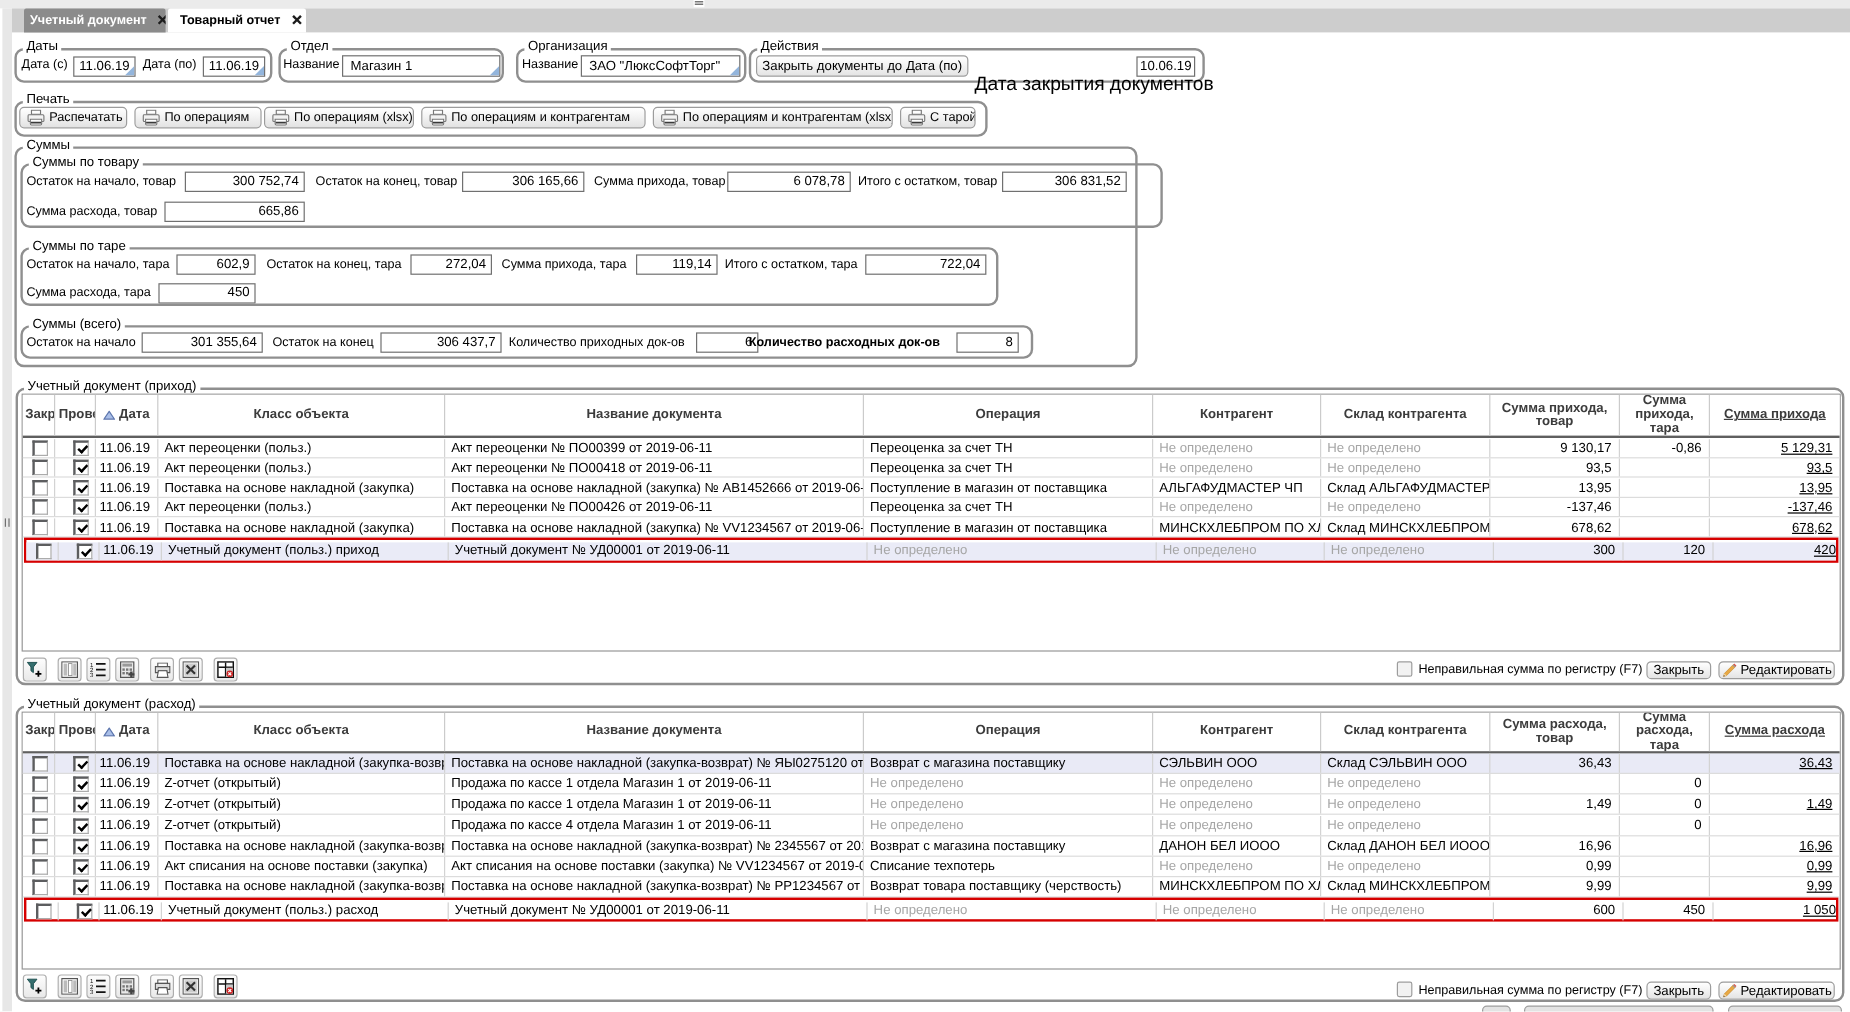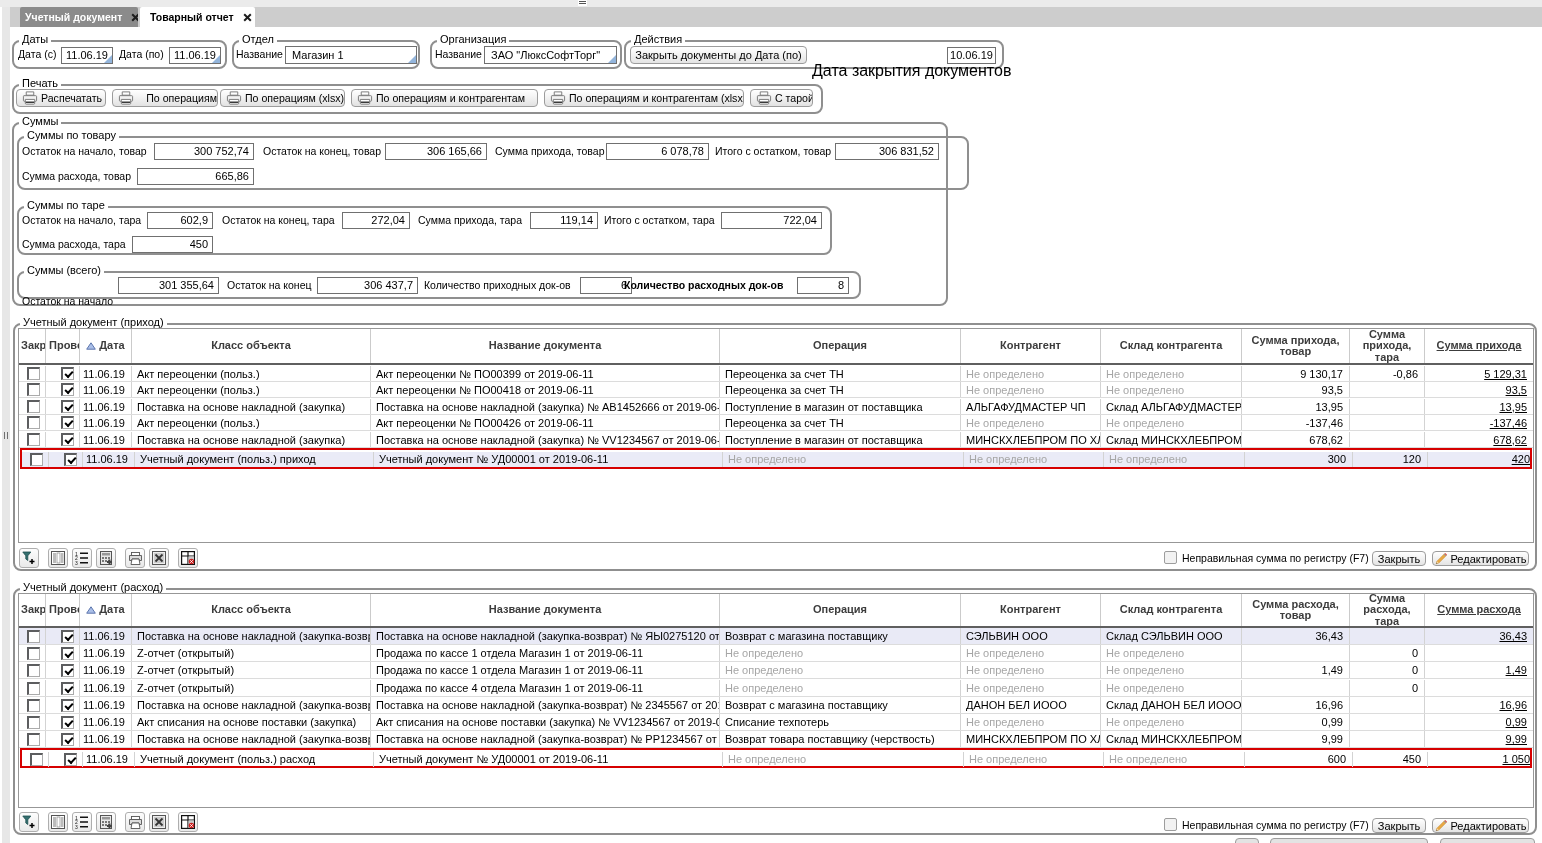--- a/index.html
+++ b/index.html
@@ -82,21 +82,21 @@
     <svg width="16" height="14" viewBox="0 0 17 14">
       <g stroke="#777" stroke-width="1" fill="#fff">
         <path d="M4.5 0.5 L12.5 0.5 L12.5 4 L4.5 4 Z" fill="#fdfdfd"></path>
         <path d="M2 4.5 Q1.5 4.5 1.5 5.5 L1.5 9.5 Q1.5 10.5 2.5 10.5 L14.5 10.5 Q15.5 10.5 15.5 9.5 L15.5 5.5 Q15.5 4.5 14.5 4.5 Z" fill="#f2f2f2"></path>
         <path d="M3.5 8.5 L13.5 8.5 L13.5 12.5 Q13.5 13.5 12.5 13.5 L4.5 13.5 Q3.5 13.5 3.5 12.5 Z" fill="#fff"></path>
         <path d="M4 11.5 L13 11.5" stroke="#3a3a3a" stroke-width="1.6"></path>
       </g>
     </svg>
     <span>Распечатать</span>
   </div>
-<div class="pbtn" style="left:112px;top:89px;width:106px;height:18px;justify-content:space-between;">
+<div class="pbtn" style="left:112px;top:89px;width:106px;height:18px;">
     <svg width="16" height="14" viewBox="0 0 17 14">
       <g stroke="#777" stroke-width="1" fill="#fff">
         <path d="M4.5 0.5 L12.5 0.5 L12.5 4 L4.5 4 Z" fill="#fdfdfd"></path>
         <path d="M2 4.5 Q1.5 4.5 1.5 5.5 L1.5 9.5 Q1.5 10.5 2.5 10.5 L14.5 10.5 Q15.5 10.5 15.5 9.5 L15.5 5.5 Q15.5 4.5 14.5 4.5 Z" fill="#f2f2f2"></path>
         <path d="M3.5 8.5 L13.5 8.5 L13.5 12.5 Q13.5 13.5 12.5 13.5 L4.5 13.5 Q3.5 13.5 3.5 12.5 Z" fill="#fff"></path>
         <path d="M4 11.5 L13 11.5" stroke="#3a3a3a" stroke-width="1.6"></path>
       </g>
     </svg>
     <span>По операциям</span>
   </div>
@@ -169,21 +169,21 @@
 <div class="inp" style="left:342px;top:212px;width:68px;height:17px;line-height:15px;text-align:right;padding-right:4px;">272,04</div>
 <div class="lbl" style="left:418px;top:214px;">Сумма прихода, тара</div>
 <div class="inp" style="left:530px;top:212px;width:68px;height:17px;line-height:15px;text-align:right;padding-right:4px;">119,14</div>
 <div class="lbl" style="left:604px;top:214px;">Итого с остатком, тара</div>
 <div class="inp" style="left:721px;top:212px;width:101px;height:17px;line-height:15px;text-align:right;padding-right:4px;">722,04</div>
 <div class="lbl" style="left:22px;top:238px;">Сумма расхода, тара</div>
 <div class="inp" style="left:132px;top:236px;width:81px;height:17px;line-height:15px;text-align:right;padding-right:4px;">450</div>
 <div class="fs" style="left:17px;top:271px;width:844px;height:28px;">
     <span class="lg" style="left:5px;">Суммы (всего)</span>
   </div>
-<div class="lbl" style="left:22px;top:279px;margin-top:16px;">Остаток на начало</div>
+<div class="lbl" style="left:22px;top:279px;">Остаток на начало</div>
 <div class="inp" style="left:118px;top:277px;width:101px;height:17px;line-height:15px;text-align:right;padding-right:4px;">301 355,64</div>
 <div class="lbl" style="left:227px;top:279px;">Остаток на конец</div>
 <div class="inp" style="left:317px;top:277px;width:101px;height:17px;line-height:15px;text-align:right;padding-right:4px;">306 437,7</div>
 <div class="lbl" style="left:424px;top:279px;">Количество приходных док-ов</div>
 <div class="inp" style="left:580px;top:277px;width:52px;height:17px;line-height:15px;text-align:right;padding-right:4px;">6</div>
 <div class="lbl" style="left:624px;top:279px;font-weight:bold;">Количество расходных док-ов</div>
 <div class="inp" style="left:797px;top:277px;width:52px;height:17px;line-height:15px;text-align:right;padding-right:4px;">8</div>
 <div class="fs" style="left:13px;top:323px;width:1524px;height:248px;">
     <span class="lg" style="left:5px;">Учетный документ (приход)</span>
   </div>

